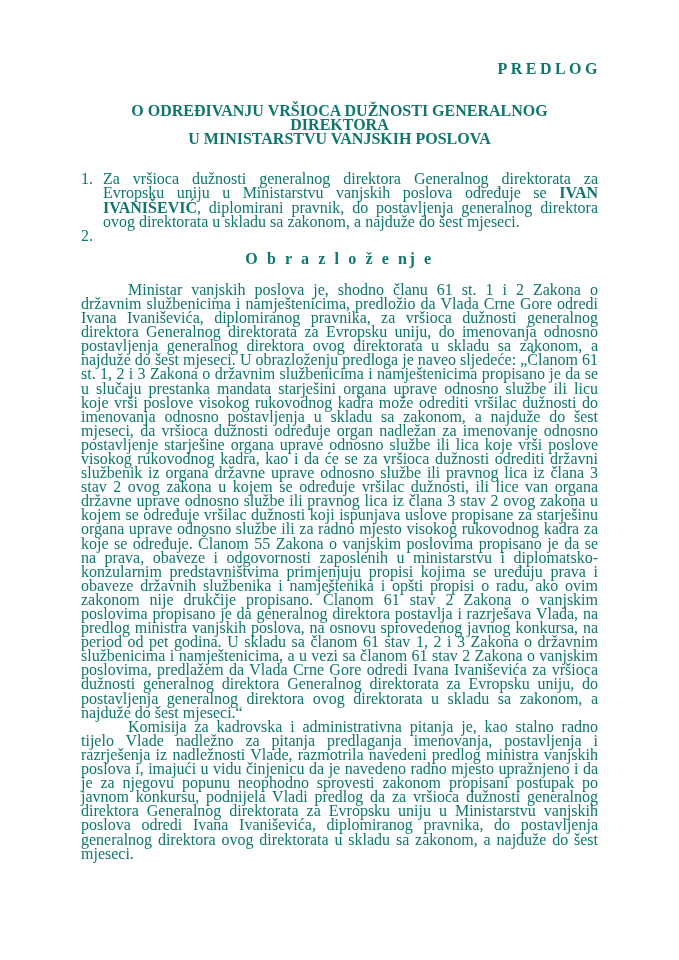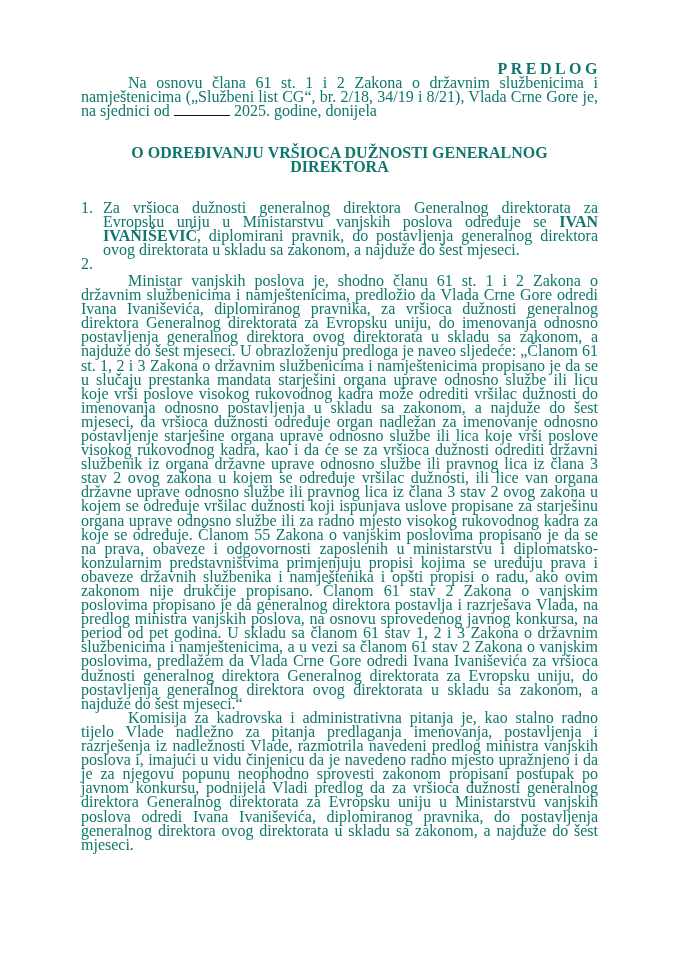--- a/index.html
+++ b/index.html
@@ -24,37 +24,36 @@
   .obr-body { margin-top: 17px; }
   .blank { display: inline-block; width: 56px; border-bottom: 1px solid #111; height: 10px; vertical-align: baseline; }
 </style>
 </head>
 <body>
 
 <div class="page">
 
   <div class="right predlog">PREDLOG</div>
 
-  <div class="just indent">
-    <span>Na osnovu člana 61 st. 1 i 2 Zakona o državnim službenicima i namještenicima („Službeni list CG“, br. 2/18, 34/19 i 8/21), Vlada Crne Gore je, na sjednici od </span><span class="blank"></span><span> 2025. godine, donijela</span>
-  </div>
 
   <div class="title-block center bold">
     <div>O ODREĐIVANJU VRŠIOCA DUŽNOSTI GENERALNOG DIREKTORA</div>
+    <div>U MINISTARSTVU VANJSKIH POSLOVA</div>
   </div>
 
   <ol class="list">
     <li>
       <span class="num">1.</span>
       <span>Za vršioca dužnosti generalnog direktora Generalnog direktorata za Evropsku uniju u Ministarstvu vanjskih poslova određuje se </span><span class="bold">IVAN IVANIŠEVIĆ</span><span>, diplomirani pravnik, do postavljenja generalnog direktora ovog direktorata u skladu sa zakonom, a najduže do šest mjeseci.</span>
     </li>
     <li>
       <span class="num">2.</span>
     </li>
   </ol>
 
+  <div class="center obr">O b r a z l o ž e nj e</div>
 
   <div class="obr-body">
     <div class="just indent">Ministar vanjskih poslova je, shodno članu 61 st. 1 i 2 Zakona o državnim službenicima i namještenicima, predložio da Vlada Crne Gore odredi Ivana Ivaniševića, diplomiranog pravnika, za vršioca dužnosti generalnog direktora Generalnog direktorata za Evropsku uniju, do imenovanja odnosno postavljenja generalnog direktora ovog direktorata u skladu sa zakonom, a najduže do šest mjeseci. U obrazloženju predloga je naveo sljedeće: „Članom 61 st. 1, 2 i 3 Zakona o državnim službenicima i namještenicima propisano je da se u slučaju prestanka mandata starješini organa uprave odnosno službe ili licu koje vrši poslove visokog rukovodnog kadra može odrediti vršilac dužnosti do imenovanja odnosno postavljenja u skladu sa zakonom, a najduže do šest mjeseci, da vršioca dužnosti određuje organ nadležan za imenovanje odnosno postavljenje starješine organa uprave odnosno službe ili lica koje vrši poslove visokog rukovodnog kadra, kao i da će se za vršioca dužnosti odrediti državni službenik iz organa državne uprave odnosno službe ili pravnog lica iz člana 3 stav 2 ovog zakona u kojem se određuje vršilac dužnosti, ili lice van organa državne uprave odnosno službe ili pravnog lica iz člana 3 stav 2 ovog zakona u kojem se određuje vršilac dužnosti koji ispunjava uslove propisane za starješinu organa uprave odnosno službe ili za radno mjesto visokog rukovodnog kadra za koje se određuje. Članom 55 Zakona o vanjskim poslovima propisano je da se na prava, obaveze i odgovornosti zaposlenih u ministarstvu i diplomatsko-konzularnim predstavništvima primjenjuju propisi kojima se uređuju prava i obaveze državnih službenika i namještenika i opšti propisi o radu, ako ovim zakonom nije drukčije propisano. Članom 61 stav 2 Zakona o vanjskim poslovima propisano je da generalnog direktora postavlja i razrješava Vlada, na predlog ministra vanjskih poslova, na osnovu sprovedenog javnog konkursa, na period od pet godina. U skladu sa članom 61 stav 1, 2 i 3 Zakona o državnim službenicima i namještenicima, a u vezi sa članom 61 stav 2 Zakona o vanjskim poslovima, predlažem da Vlada Crne Gore odredi Ivana Ivaniševića za vršioca dužnosti generalnog direktora Generalnog direktorata za Evropsku uniju, do postavljenja generalnog direktora ovog direktorata u skladu sa zakonom, a najduže do šest mjeseci.“</div>
     <div class="just indent">Komisija za kadrovska i administrativna pitanja je, kao stalno radno tijelo Vlade nadležno za pitanja predlaganja imenovanja, postavljenja i razrješenja iz nadležnosti Vlade, razmotrila navedeni predlog ministra vanjskih poslova i, imajući u vidu činjenicu da je navedeno radno mjesto upražnjeno i da je za njegovu popunu neophodno sprovesti zakonom propisani postupak po javnom konkursu, podnijela Vladi predlog da za vršioca dužnosti generalnog direktora Generalnog direktorata za Evropsku uniju u Ministarstvu vanjskih poslova odredi Ivana Ivaniševića, diplomiranog pravnika, do postavljenja generalnog direktora ovog direktorata u skladu sa zakonom, a najduže do šest mjeseci.</div>
   </div>
 
 </div>
 
 </body></html>

